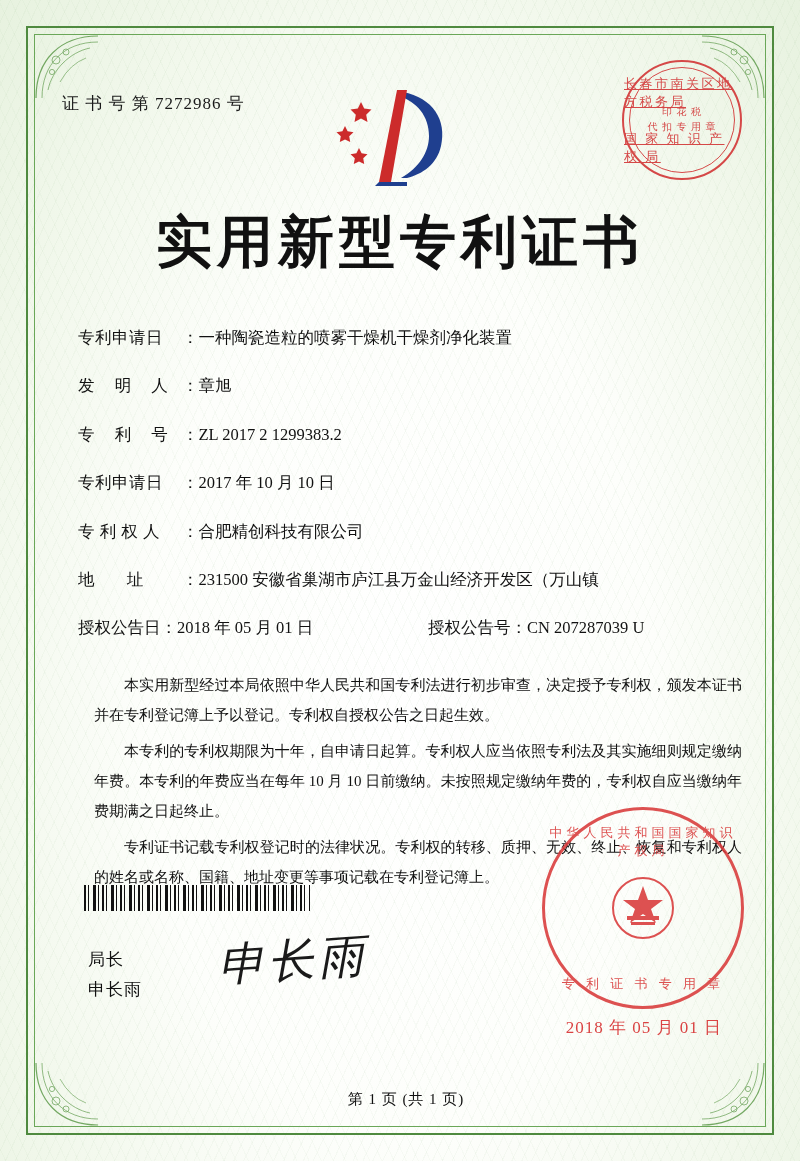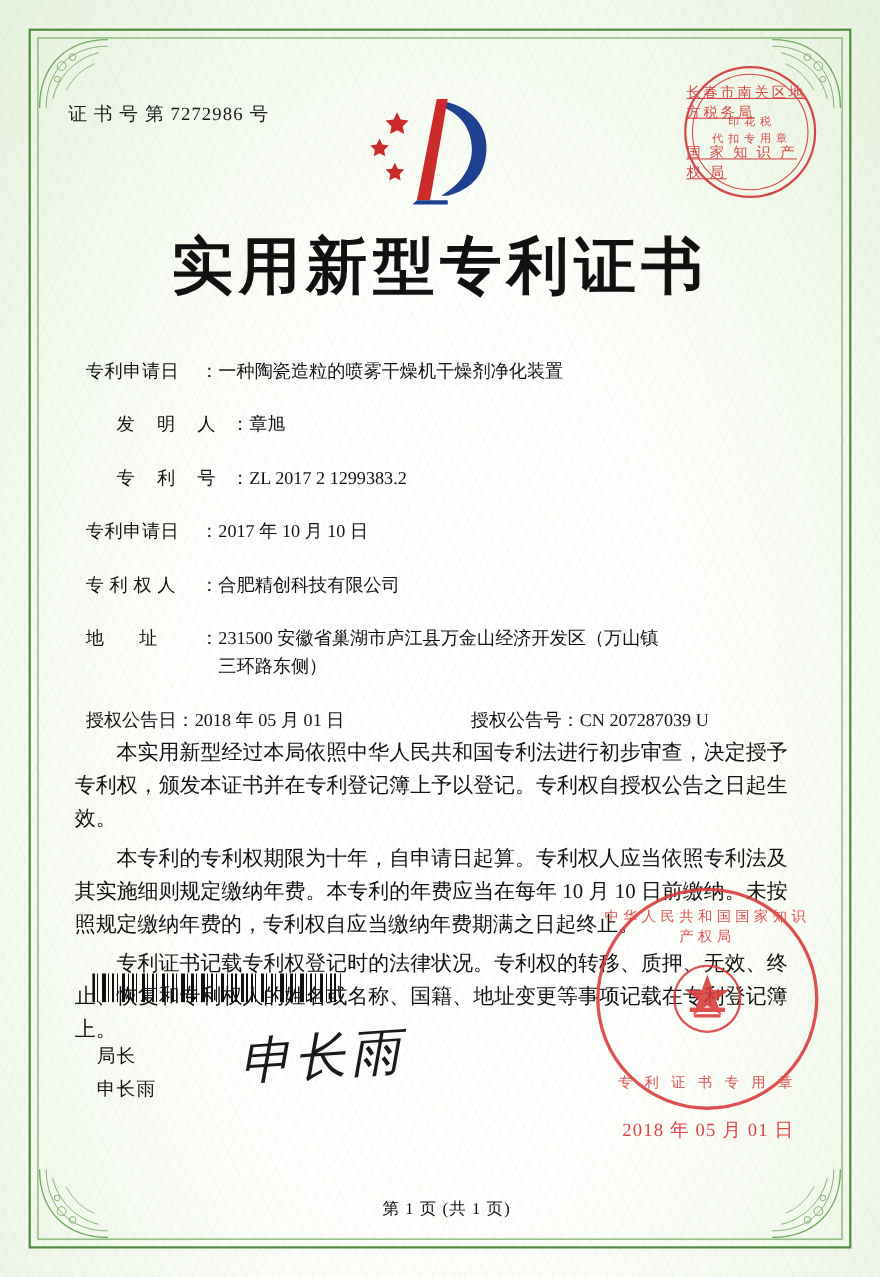--- a/index.html
+++ b/index.html
@@ -132,41 +132,41 @@
     display: flex;
     align-items: flex-start;
     margin-bottom: 22px;
     white-space: nowrap;
   }
   .field-label {
     width: 104px;
     flex: 0 0 104px;
     letter-spacing: 0.5px;
   }
-  .field-label.sp2 { letter-spacing: 8px; margin-left: 28px; }
+  .field-label.sp2 { letter-spacing: 8px; }
   .field-label.sp3 { letter-spacing: 14px; }
   .field-colon { flex: 0 0 12px; }
   .field-value { white-space: normal; }
   .field-value .line2 { display: block; margin-left: 0; }
 
   .pub-row {
     display: flex;
     margin-bottom: 12px;
     font-size: 16.5px;
   }
   .pub-left { width: 350px; flex: 0 0 350px; }
   .pub-right { }
 
   
   .body-text {
     position: absolute;
-    left: 68px;
+    left: 94px;
     top: 670px;
     width: 648px;
-    font-size: 19px;
+    font-size: 15px;
     line-height: 30px;
     color: #111;
     text-align: justify;
   }
   .body-text p {
     margin: 0 0 6px 0;
     text-indent: 2em;
   }
 
   
@@ -353,21 +353,20 @@
       <span class="field-label">专 利 权 人</span>
       <span class="field-colon">：</span>
       <span class="field-value">合肥精创科技有限公司</span>
     </div>
 
     <div class="field-row">
       <span class="field-label sp3">地 址</span>
       <span class="field-colon">：</span>
       <span class="field-value">
         <span>231500  安徽省巢湖市庐江县万金山经济开发区（万山镇</span>
-        <span class="line2">三环路东侧）</span>
       </span>
     </div>
 
     <div class="pub-row">
       <span class="pub-left">
         <span>授权公告日</span><span>：</span><span>2018 年 05 月 01 日</span>
       </span>
       <span class="pub-right">
         <span>授权公告号</span><span>：</span><span>CN 207287039 U</span>
       </span>

